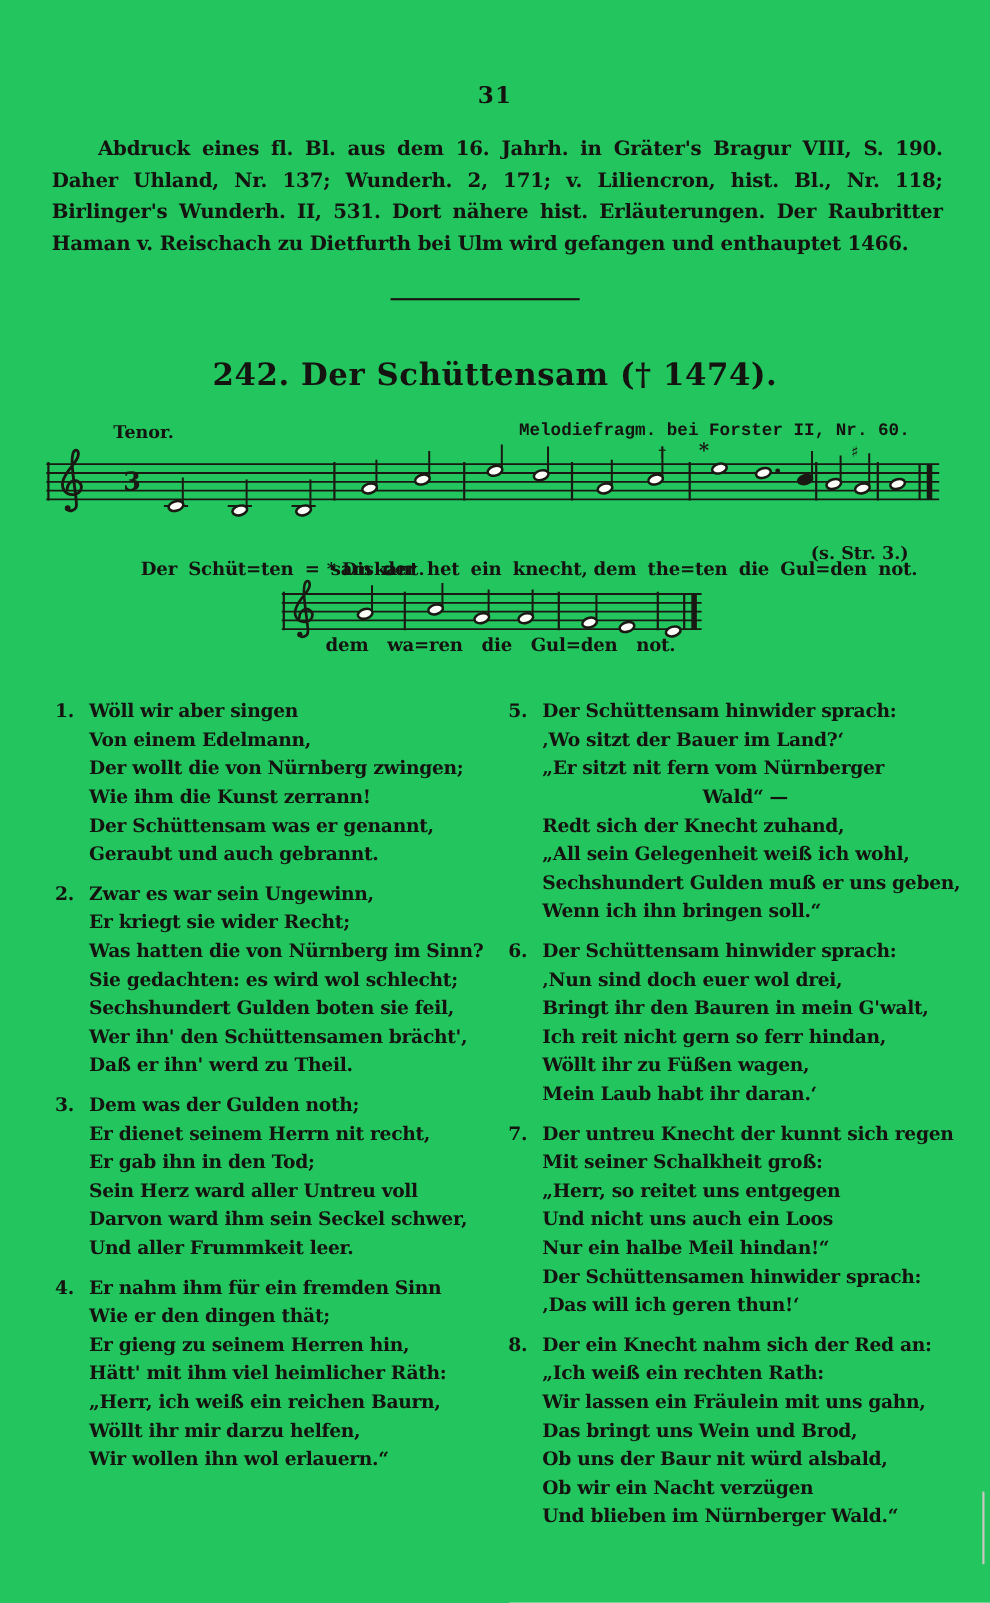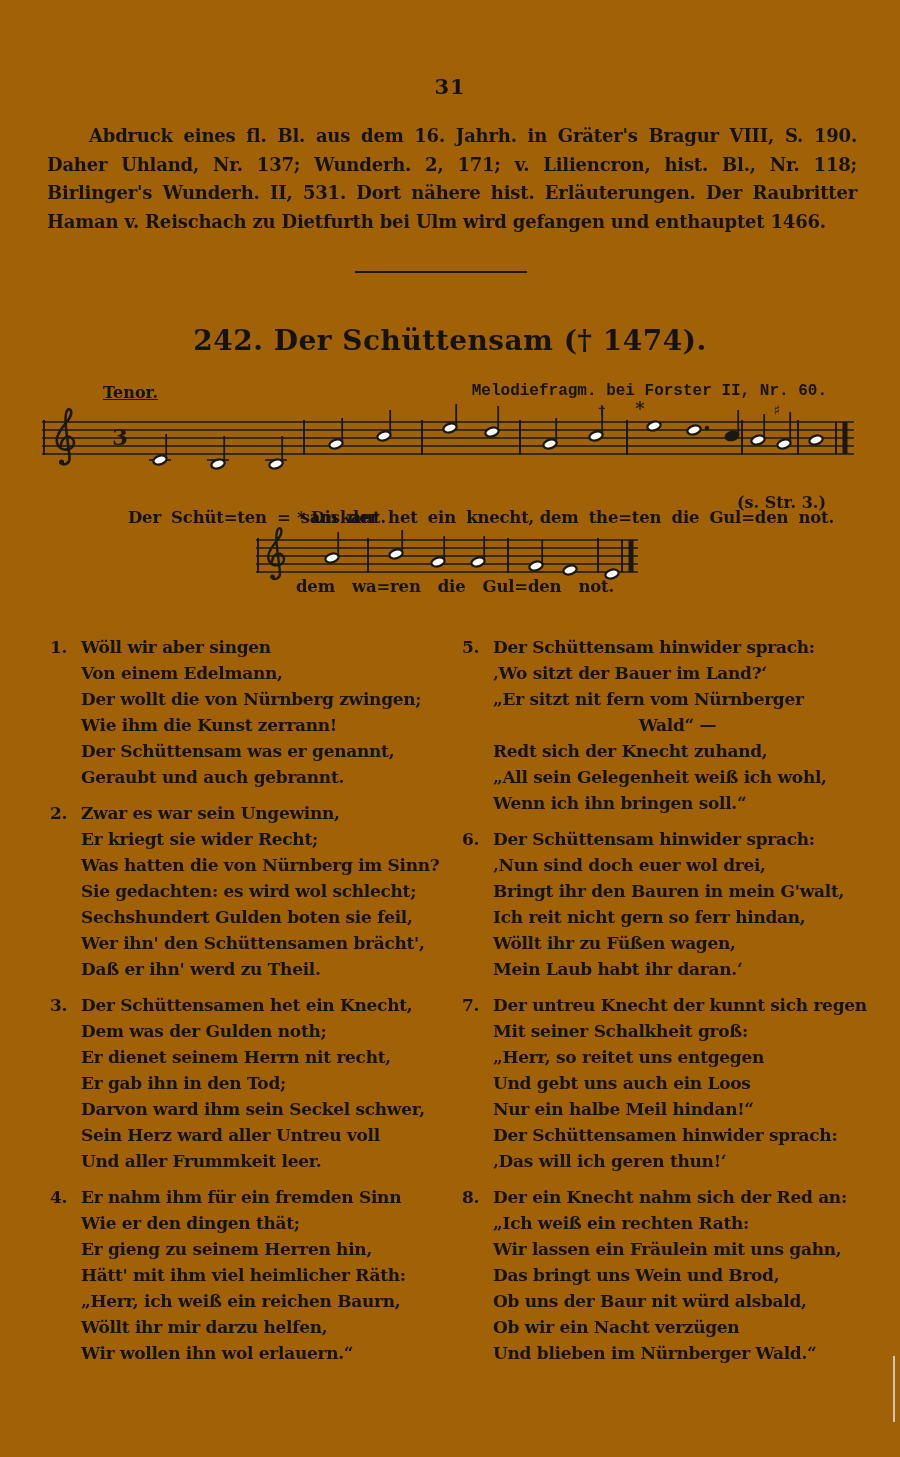--- a/index.html
+++ b/index.html
@@ -1,20 +1,20 @@
 <!DOCTYPE html>
 <html><head>
 <meta charset="utf-8">
 <style>
   html,body{margin:0;padding:0;background:#e8e6e0;}
   #page{
     position:relative;
     width:900px;height:1457px;
     margin:0 auto;
-    background:#a16207;
+    background:#22c55e;
     color:#151310;
     font-family:"DejaVu Serif","Liberation Serif",serif;
     overflow:hidden;
   }
   #page-number{
     position:absolute;top:74px;left:0;width:100%;
     text-align:center;font-size:21px;font-weight:bold;letter-spacing:1px;
   }
   #intro{
     position:absolute;top:122px;left:47px;width:810px;
@@ -23,21 +23,21 @@
   }
   #divider{
     position:absolute;top:271px;left:355px;width:172px;
     border-top:2px solid #1a1812;
   }
   #song-title{
     position:absolute;top:324px;left:0;width:100%;
     text-align:center;font-size:28px;font-weight:bold;letter-spacing:0.5px;
   }
   .music-label{position:absolute;font-size:16px;font-weight:bold;}
-  #tenor-label{top:383px;left:103px;text-decoration:underline;}
+  #tenor-label{top:383px;left:103px;}
   #source-label{top:382px;right:73px;font-family:Liberation Mono, monospace;}
   #diskant-label{top:508px;left:297px;}
   #staff1-svg{position:absolute;top:398px;left:42px;}
   #staff2-svg{position:absolute;top:524px;left:256px;}
   .lyrics-row{
     position:absolute;display:flex;justify-content:space-between;
     font-size:16.5px;font-weight:bold;letter-spacing:-0.2px;white-space:nowrap;
   }
   #lyrics1{top:468px;left:128px;width:706px;margin-top:40px;}
   #lyrics2{top:577px;left:296px;width:318px;}
@@ -246,26 +246,25 @@
         <div class="verse-line">Zwar es war sein Ungewinn,</div>
         <div class="verse-line">Er kriegt sie wider Recht;</div>
         <div class="verse-line">Was hatten die von Nürnberg im Sinn?</div>
         <div class="verse-line">Sie gedachten: es wird wol schlecht;</div>
         <div class="verse-line">Sechshundert Gulden boten sie feil,</div>
         <div class="verse-line">Wer ihn' den Schüttensamen brächt',</div>
         <div class="verse-line">Daß er ihn' werd zu Theil.</div>
       </div>
       <div class="verse">
         <span class="verse-num">3.</span>
-        <div class="verse-line">Der Schüttensamen het ein Knecht,</div>
         <div class="verse-line">Dem was der Gulden noth;</div>
         <div class="verse-line">Er dienet seinem Herrn nit recht,</div>
         <div class="verse-line">Er gab ihn in den Tod;</div>
+        <div class="verse-line">Sein Herz ward aller Untreu voll</div>
         <div class="verse-line">Darvon ward ihm sein Seckel schwer,</div>
-        <div class="verse-line">Sein Herz ward aller Untreu voll</div>
         <div class="verse-line">Und aller Frummkeit leer.</div>
       </div>
       <div class="verse">
         <span class="verse-num">4.</span>
         <div class="verse-line">Er nahm ihm für ein fremden Sinn</div>
         <div class="verse-line">Wie er den dingen thät;</div>
         <div class="verse-line">Er gieng zu seinem Herren hin,</div>
         <div class="verse-line">Hätt' mit ihm viel heimlicher Räth:</div>
         <div class="verse-line">„Herr, ich weiß ein reichen Baurn,</div>
         <div class="verse-line">Wöllt ihr mir darzu helfen,</div>
@@ -274,37 +273,38 @@
     </div>
   <div id="verses-right" class="verse-col">
       <div class="verse">
         <span class="verse-num">5.</span>
         <div class="verse-line">Der Schüttensam hinwider sprach:</div>
         <div class="verse-line">‚Wo sitzt der Bauer im Land?‘</div>
         <div class="verse-line">„Er sitzt nit fern vom Nürnberger</div>
         <div class="verse-line align-right">Wald“ —</div>
         <div class="verse-line">Redt sich der Knecht zuhand,</div>
         <div class="verse-line">„All sein Gelegenheit weiß ich wohl,</div>
+        <div class="verse-line">Sechshundert Gulden muß er uns geben,</div>
         <div class="verse-line">Wenn ich ihn bringen soll.“</div>
       </div>
       <div class="verse">
         <span class="verse-num">6.</span>
         <div class="verse-line">Der Schüttensam hinwider sprach:</div>
         <div class="verse-line">‚Nun sind doch euer wol drei,</div>
         <div class="verse-line">Bringt ihr den Bauren in mein G'walt,</div>
         <div class="verse-line">Ich reit nicht gern so ferr hindan,</div>
         <div class="verse-line">Wöllt ihr zu Füßen wagen,</div>
         <div class="verse-line">Mein Laub habt ihr daran.‘</div>
       </div>
       <div class="verse">
         <span class="verse-num">7.</span>
         <div class="verse-line">Der untreu Knecht der kunnt sich regen</div>
         <div class="verse-line">Mit seiner Schalkheit groß:</div>
         <div class="verse-line">„Herr, so reitet uns entgegen</div>
-        <div class="verse-line">Und gebt uns auch ein Loos</div>
+        <div class="verse-line">Und nicht uns auch ein Loos</div>
         <div class="verse-line">Nur ein halbe Meil hindan!“</div>
         <div class="verse-line">Der Schüttensamen hinwider sprach:</div>
         <div class="verse-line">‚Das will ich geren thun!‘</div>
       </div>
       <div class="verse">
         <span class="verse-num">8.</span>
         <div class="verse-line">Der ein Knecht nahm sich der Red an:</div>
         <div class="verse-line">„Ich weiß ein rechten Rath:</div>
         <div class="verse-line">Wir lassen ein Fräulein mit uns gahn,</div>
         <div class="verse-line">Das bringt uns Wein und Brod,</div>

